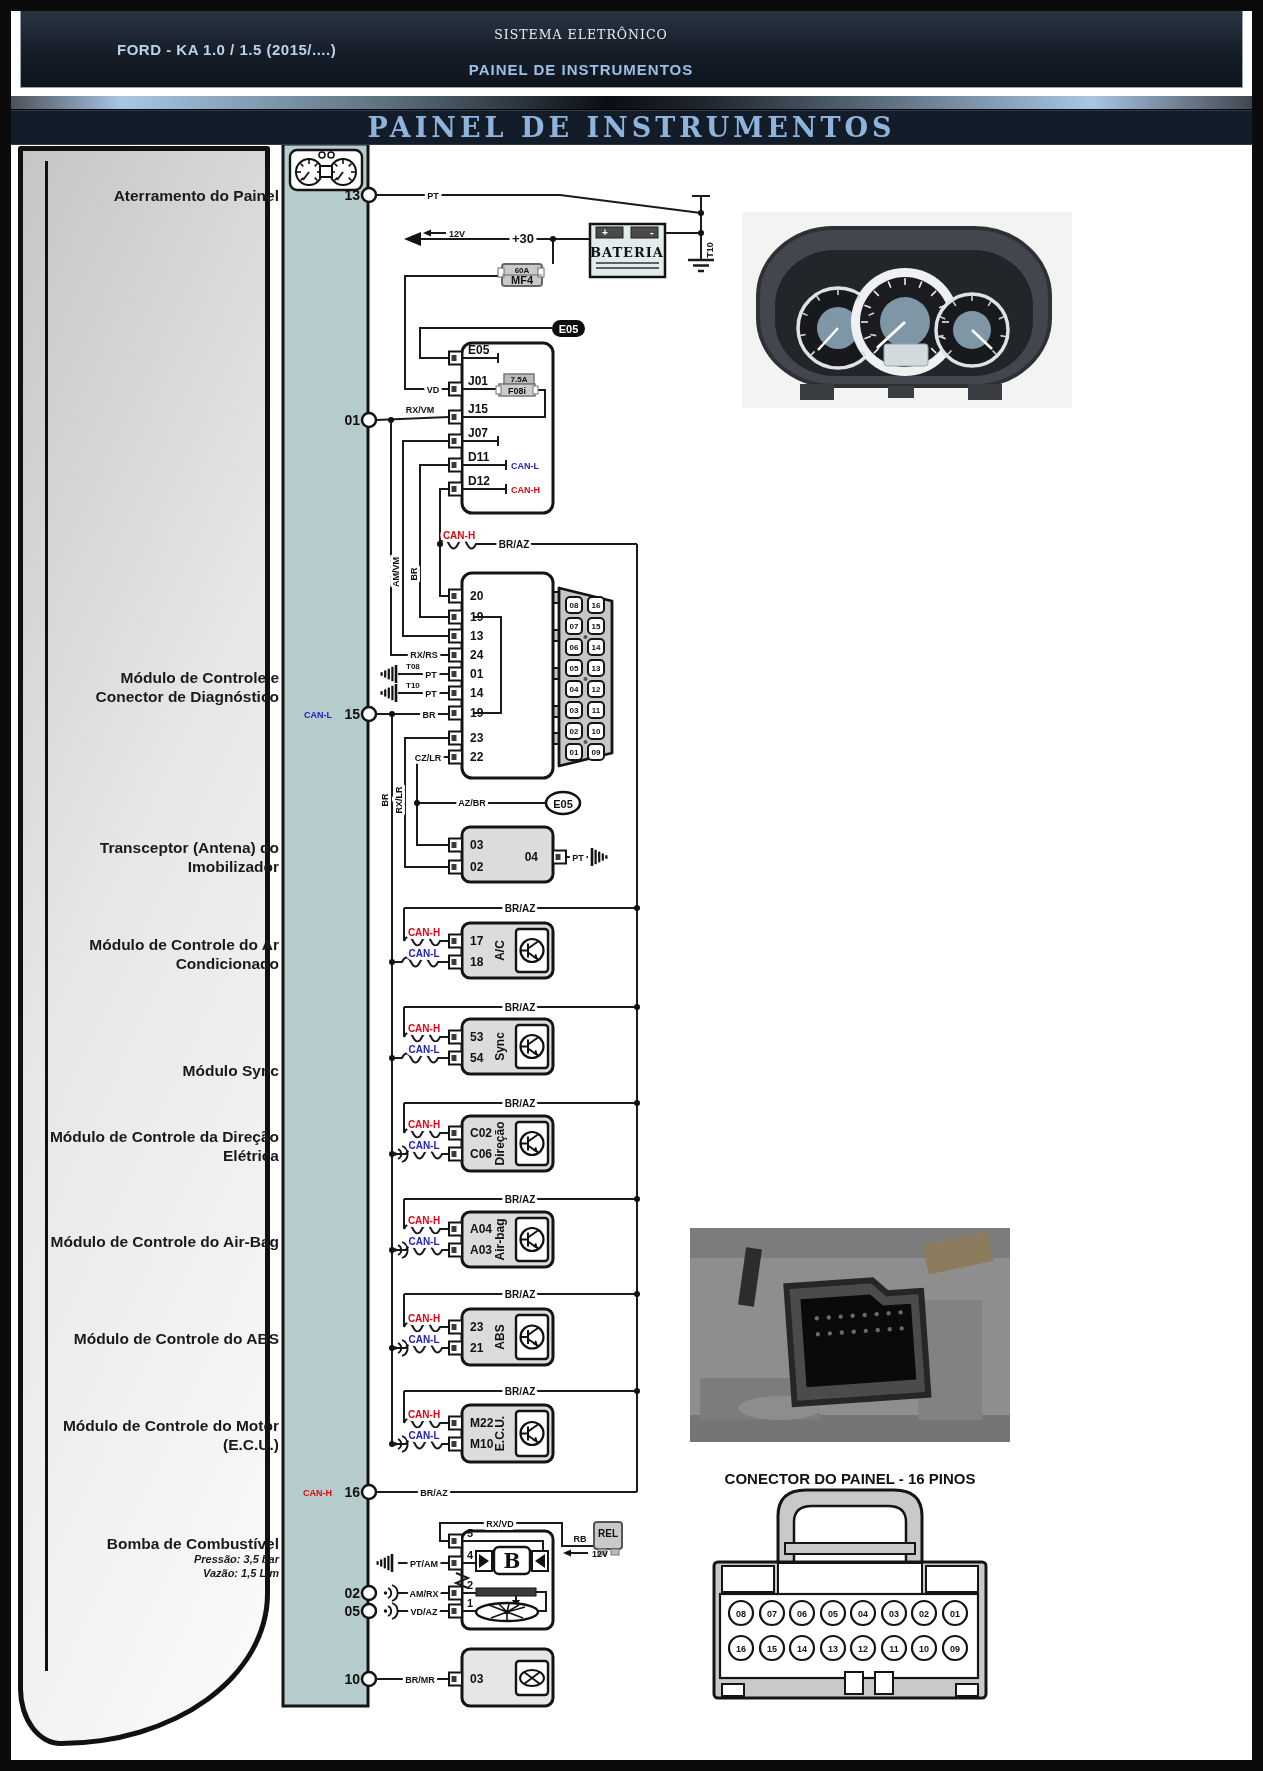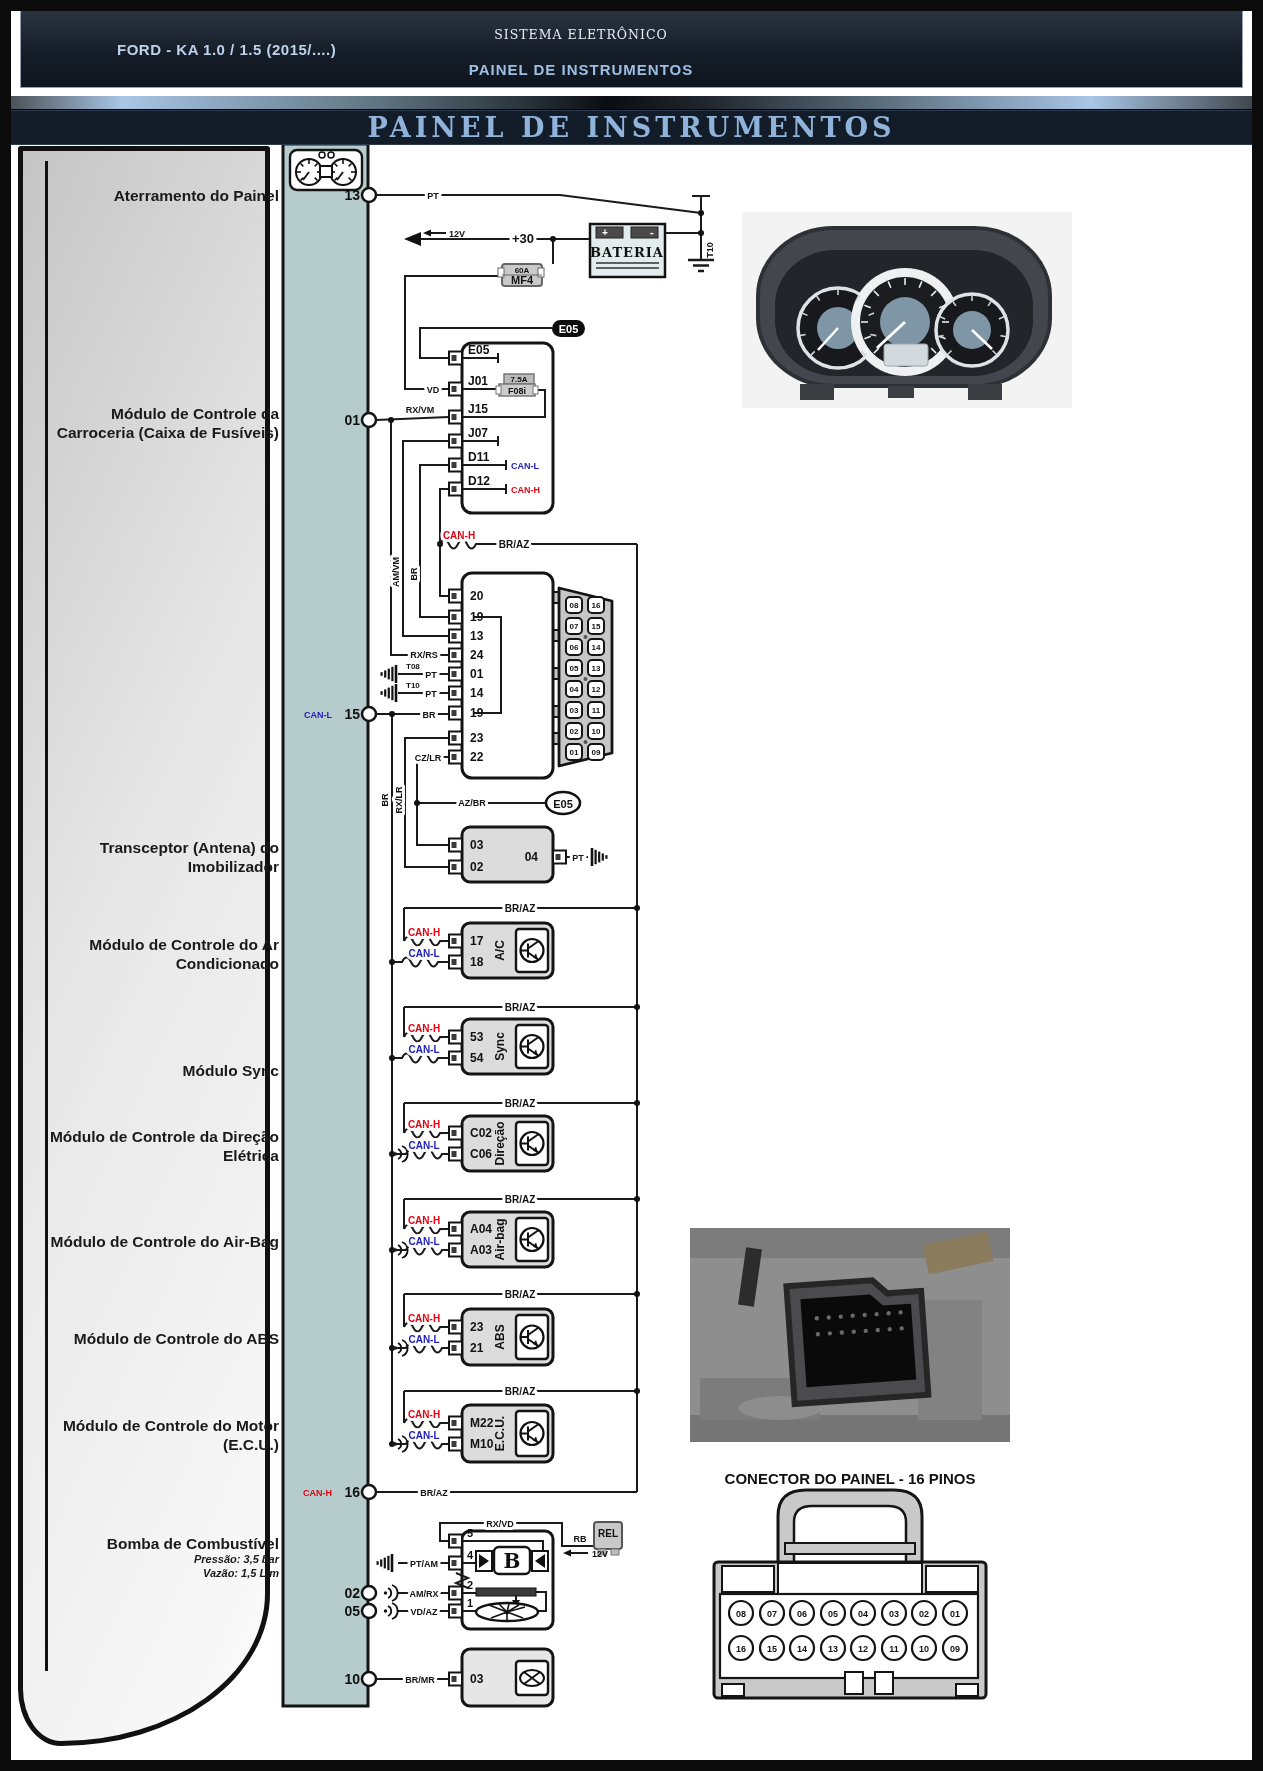--- a/index.html
+++ b/index.html
@@ -56,23 +56,23 @@
     <span>PAINEL DE INSTRUMENTOS</span>
   </div>
 
   <div class="lpanel">
     <div class="pline"></div>
   </div>
 
   <div class="plabel" style="top:186px">
       <div>Aterramento do Painel</div>
     </div>
-  <div class="plabel" style="top:404px">
-      <div>Módulo de Controle da</div>
-      <div>Carroceria (Caixa de Fusíveis)</div>
+  <div class="plabel" style="top:668px">
+      <div>Módulo de Controle e</div>
+      <div>Conector de Diagnóstico</div>
     </div>
   <div class="plabel" style="top:838px">
       <div>Transceptor (Antena) do</div>
       <div>Imobilizador</div>
     </div>
   <div class="plabel" style="top:935px">
       <div>Módulo de Controle do Ar</div>
       <div>Condicionado</div>
     </div>
   <div class="plabel" style="top:1061px">

